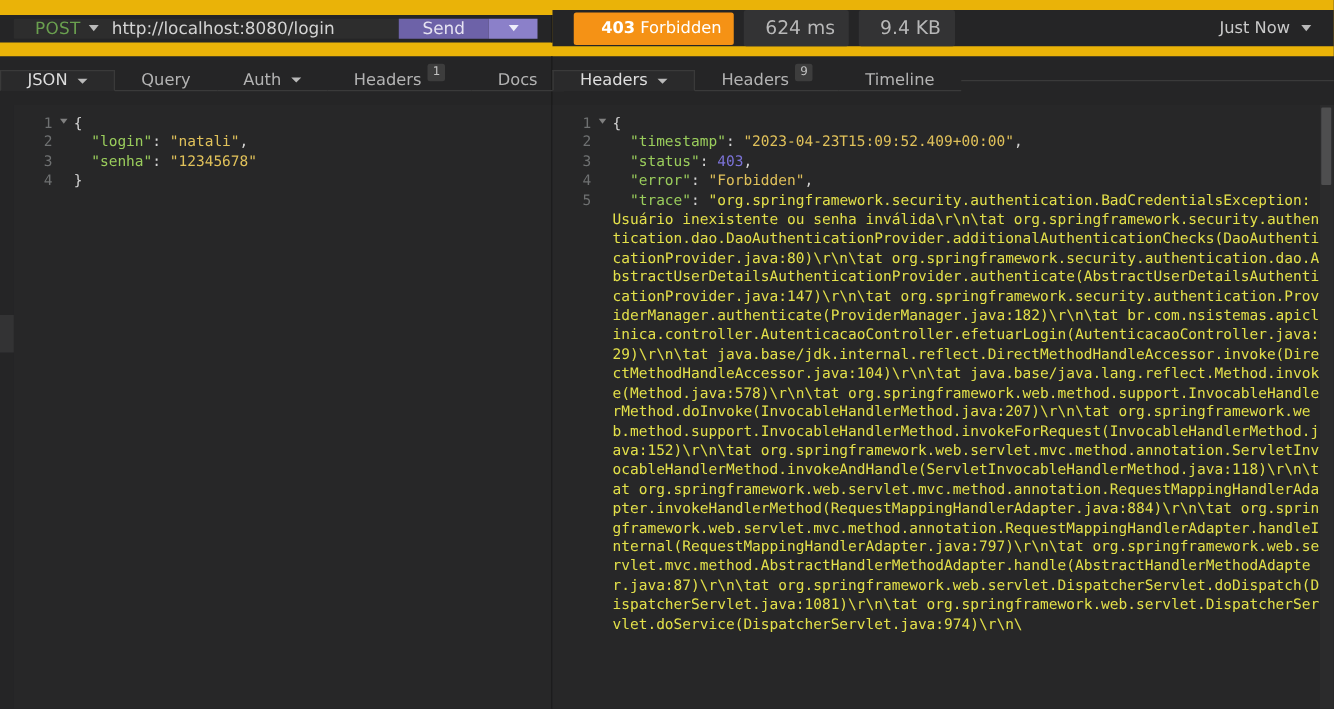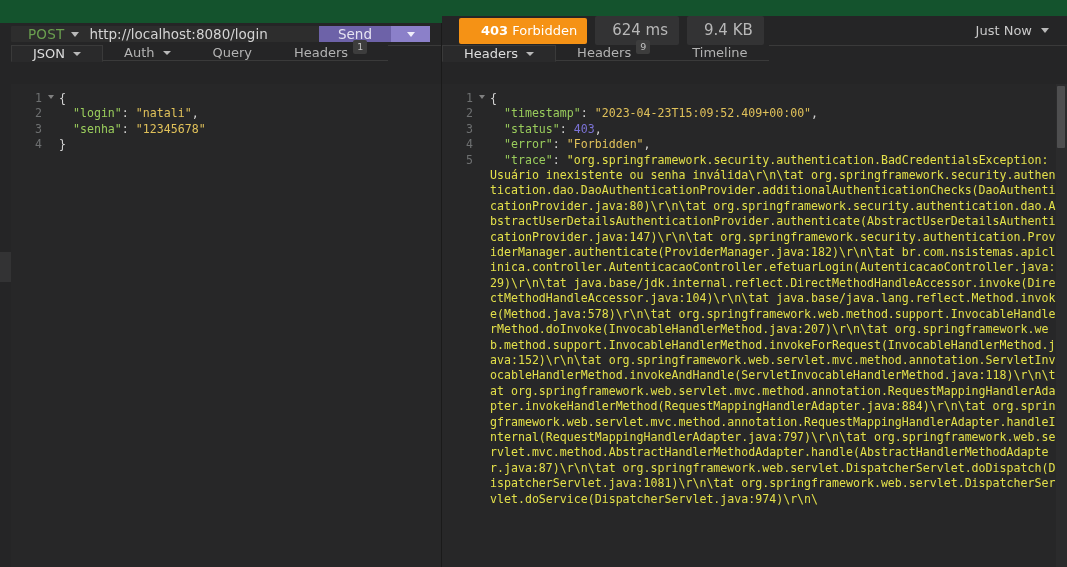--- a/index.html
+++ b/index.html
@@ -20,23 +20,23 @@
     position: relative;
     background: #252526;
     display: flex;
     flex-direction: column;
   }
 
   
   .topbar {
     height: 45px;
     min-height: 45px;
-    background: #14532d;
-    display: flex;
-    align-items: flex-end;
+    background: #eab308;
+    display: flex;
+    align-items: center;
     position: relative;
   }
   .topbar-left {
     width: 441px;
     min-width: 441px;
     display: flex;
     align-items: stretch;
     background: #252526;
     border-right: 1px solid #1a1a1a;
     position: relative;
@@ -134,21 +134,21 @@
 
   
   .tabbar {
     height: 39px;
     min-height: 39px;
     display: flex;
     background: #252526;
   }
   .tabgroup {
     display: flex;
-    align-items: flex-start;
+    align-items: center;
     position: relative;
   }
   .tabgroup.left {
     width: 441px;
     min-width: 441px;
     border-right: 1px solid #1a1a1a;
   }
   .tabgroup.right { flex: 1; }
   .gutter-pad { width: 11px; }
   .tab {
@@ -319,29 +319,32 @@
   </div>
 
   <div class="tabbar">
     <div class="tabgroup left" id="request-tabs">
       <div class="gutter-pad"></div>
     <div class="tab active">
           <span>JSON</span>
           <span class="caret small"></span>
         </div>
         <div class="tab">
+          <span>Query</span>
+        </div>
+        <div class="tab">
           <span>Auth</span>
           <span class="caret small"></span>
         </div>
         <div class="tab">
-          <span>Query</span>
-        </div>
-        <div class="tab">
           <span>Headers</span>
           <span class="badge">1</span>
+        </div>
+        <div class="tab">
+          <span>Docs</span>
         </div>
         <div class="tab fill"></div>
       </div>
     <div class="tabgroup right" id="response-tabs">
         <div class="tab active">
           <span>Headers</span>
           <span class="caret small"></span>
         </div>
         <div class="tab">
           <span>Headers</span>

